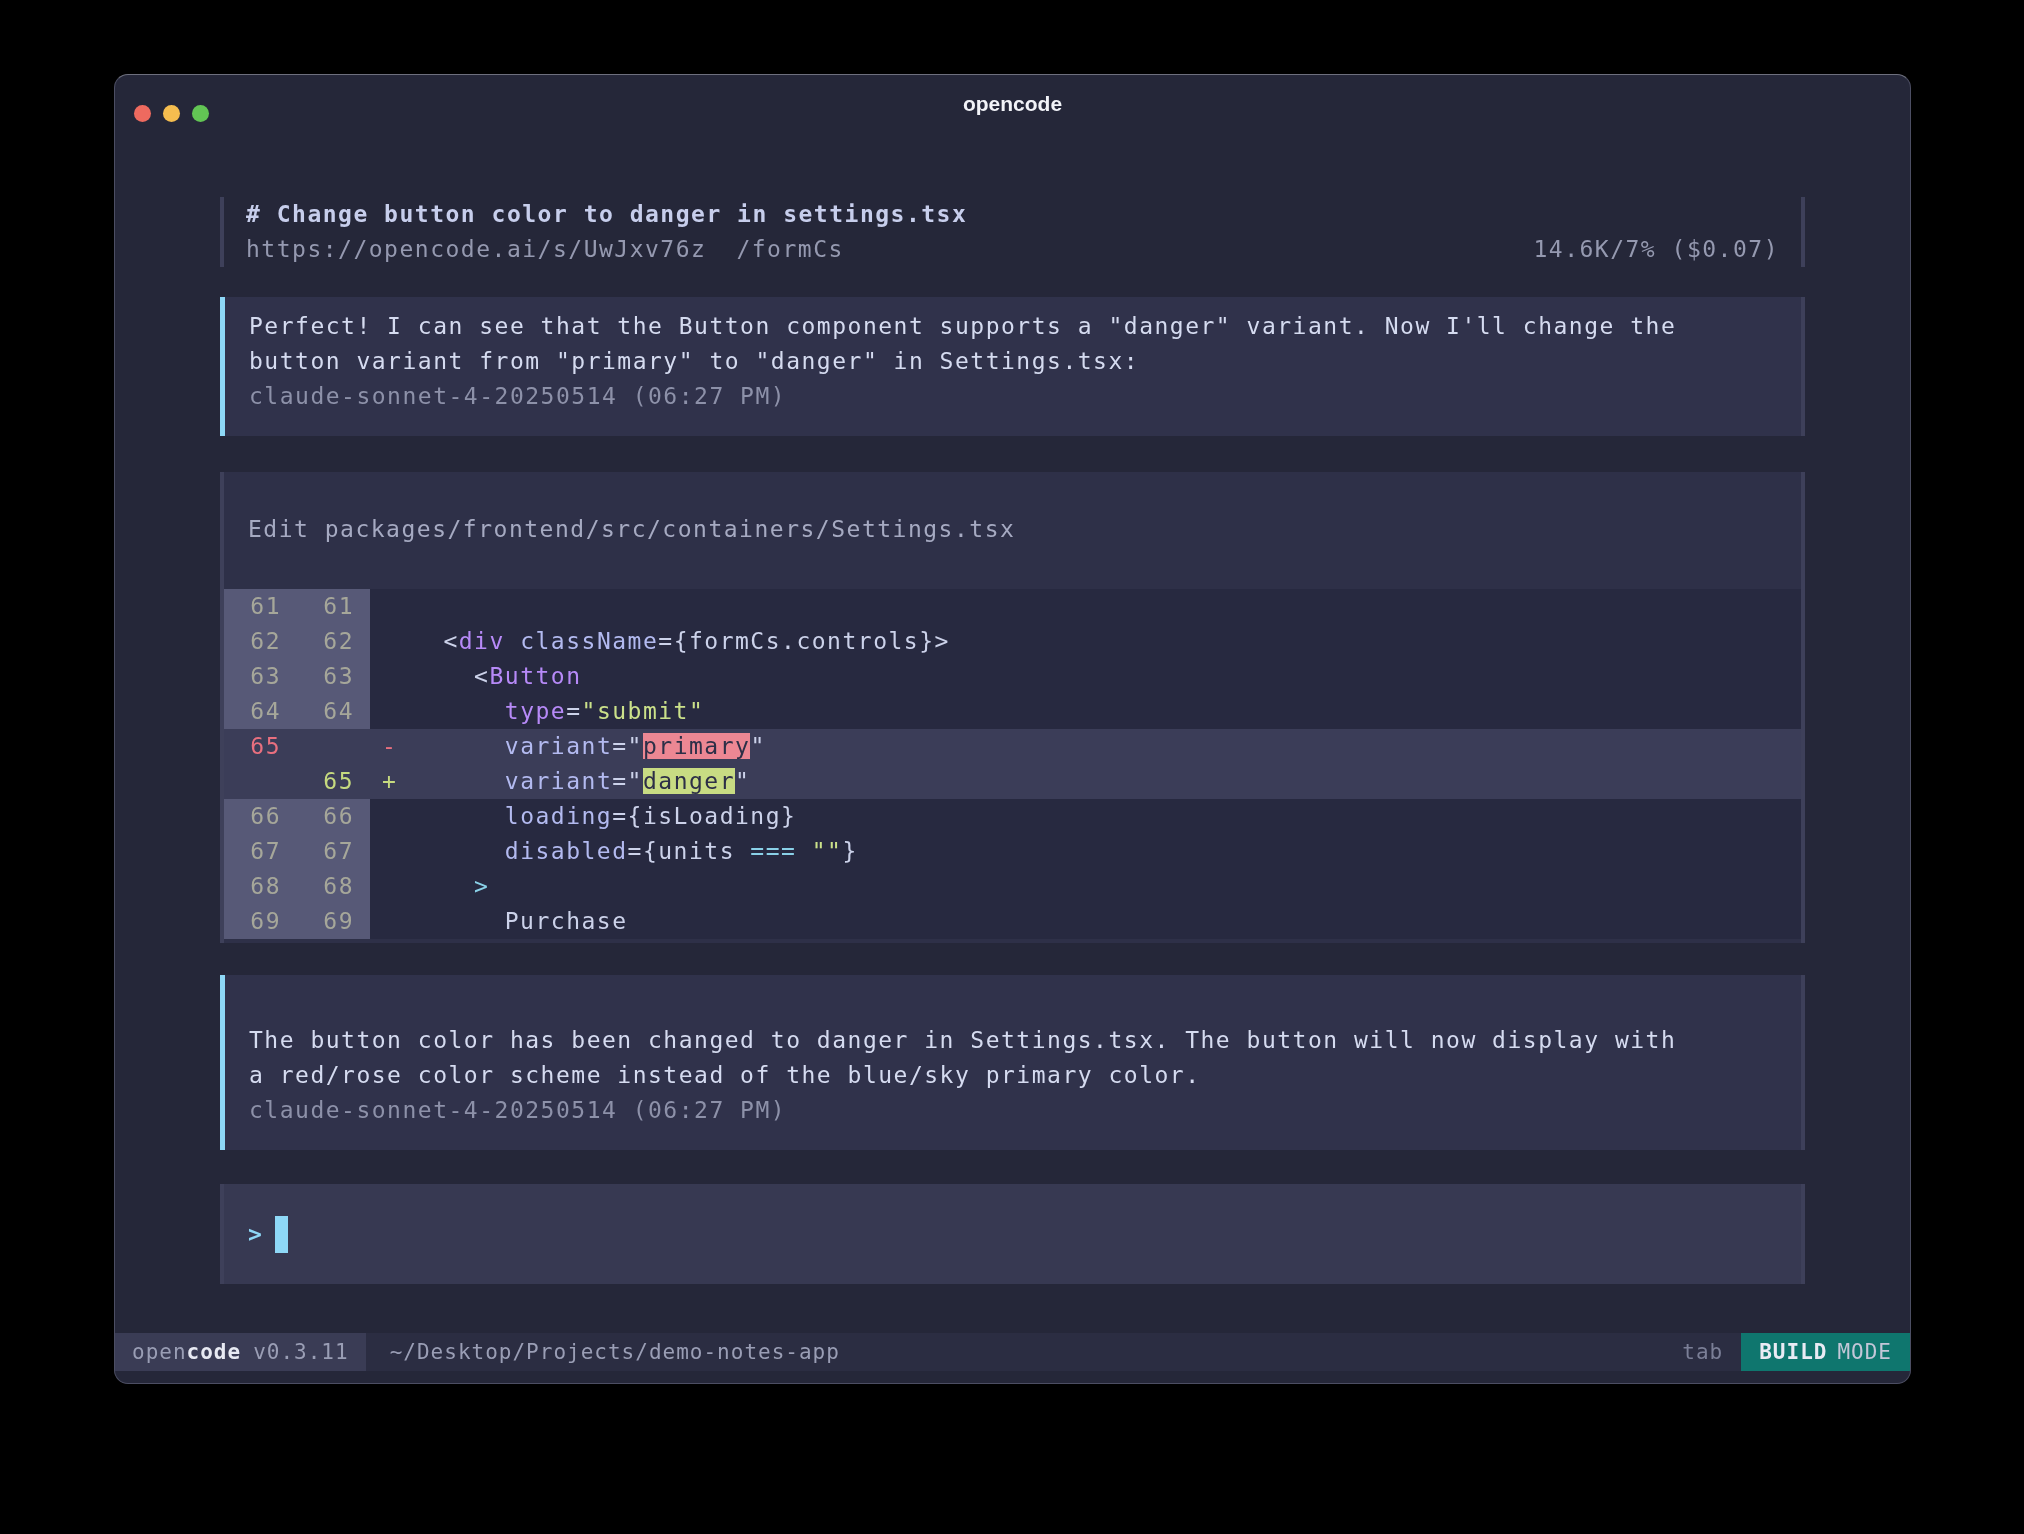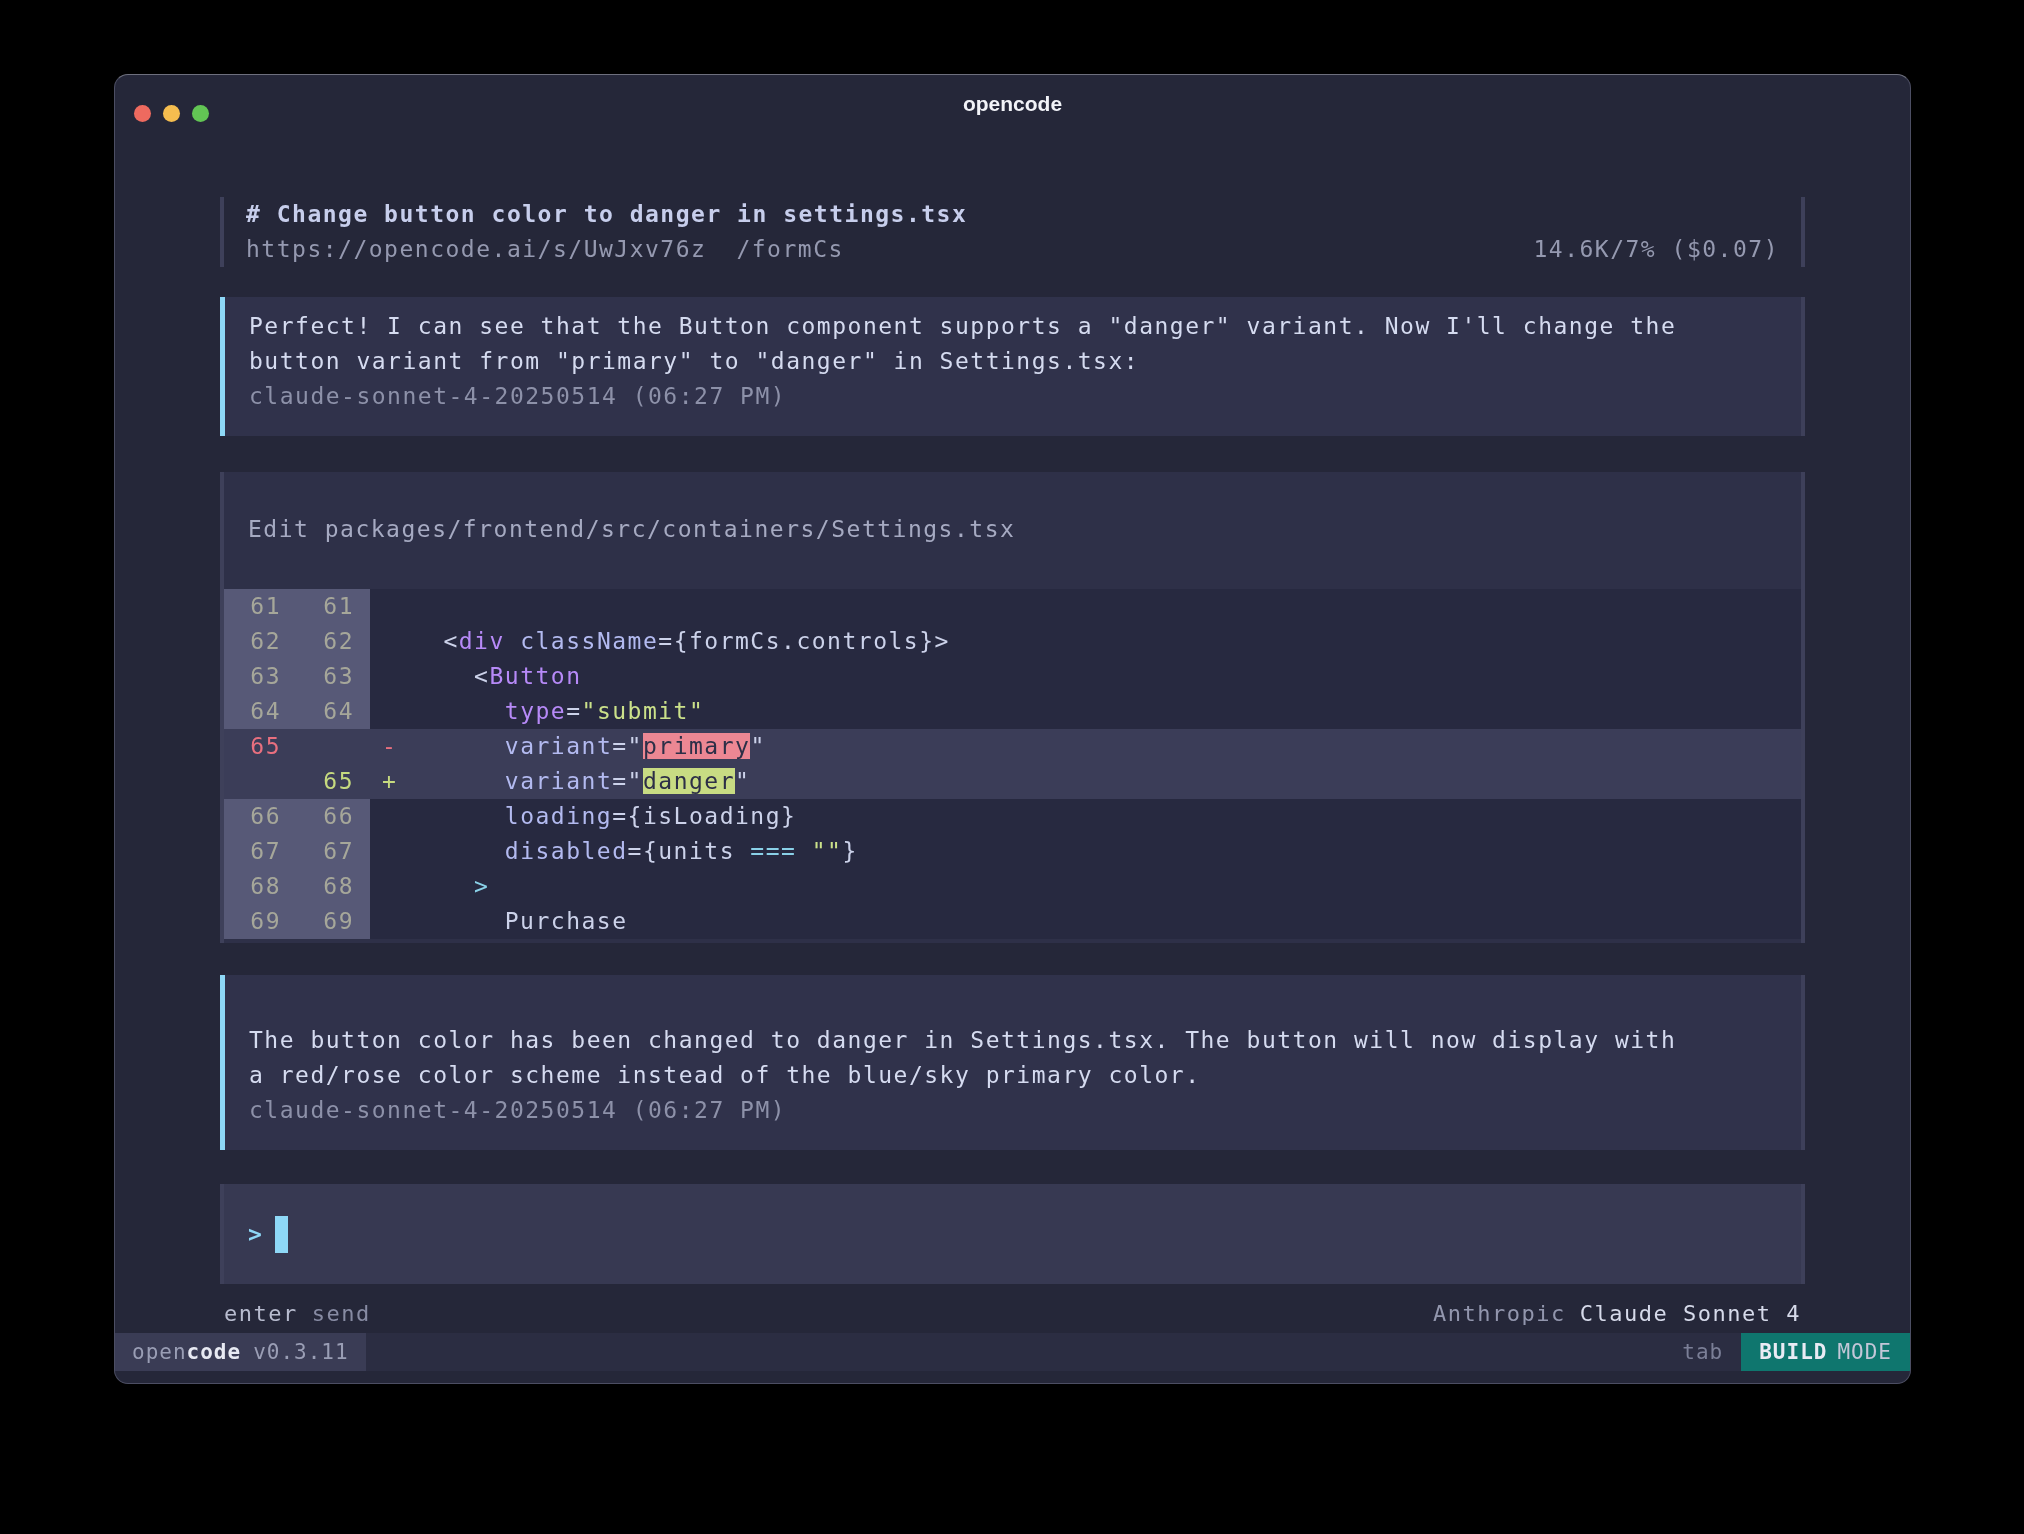--- a/index.html
+++ b/index.html
@@ -205,35 +205,28 @@
       <div class="msg-meta">claude-sonnet-4-20250514 (06:27 PM)</div>
     </div>
 
     <div class="inputbox">
       <div class="prompt-row">
         <span class="prompt-char">&gt;</span>
         <span class="cursor"></span>
       </div>
     </div>
 
-    <div class="hints">
-      <div>
-        <span class="hint-key">enter</span><span class="hint-act">send</span>
-      </div>
-      <div>
-        <span class="hint-prov">Anthropic</span><span class="hint-model">Claude Sonnet 4</span>
-      </div>
-    </div>
 
   </div>
 
   <div class="statusbar">
     <div class="sb-app">
       <span><span>open</span><b>code</b></span><span class="sb-ver">v0.3.11</span>
     </div>
+    <div class="sb-path">~/Desktop/Projects/demo-notes-app</div>
     <div class="sb-spacer"></div>
     <div class="sb-tab">tab</div>
     <div class="sb-mode">
       <b>BUILD</b><span>MODE</span>
     </div>
   </div>
 
 </div>
 
 </body></html>

